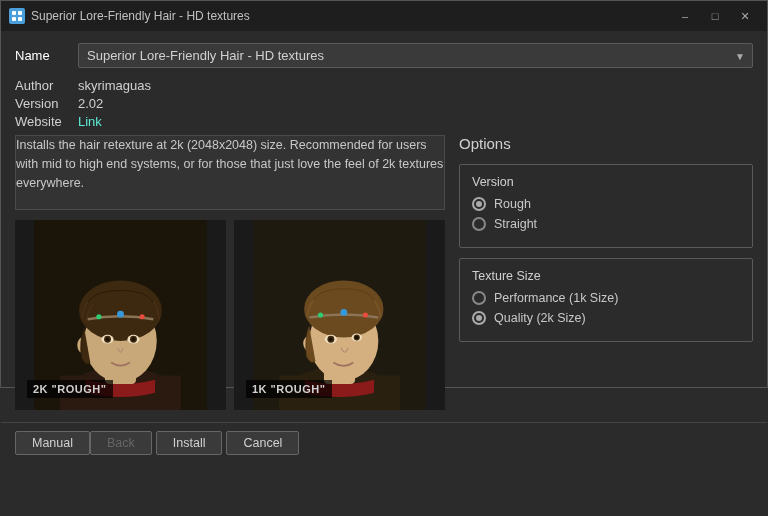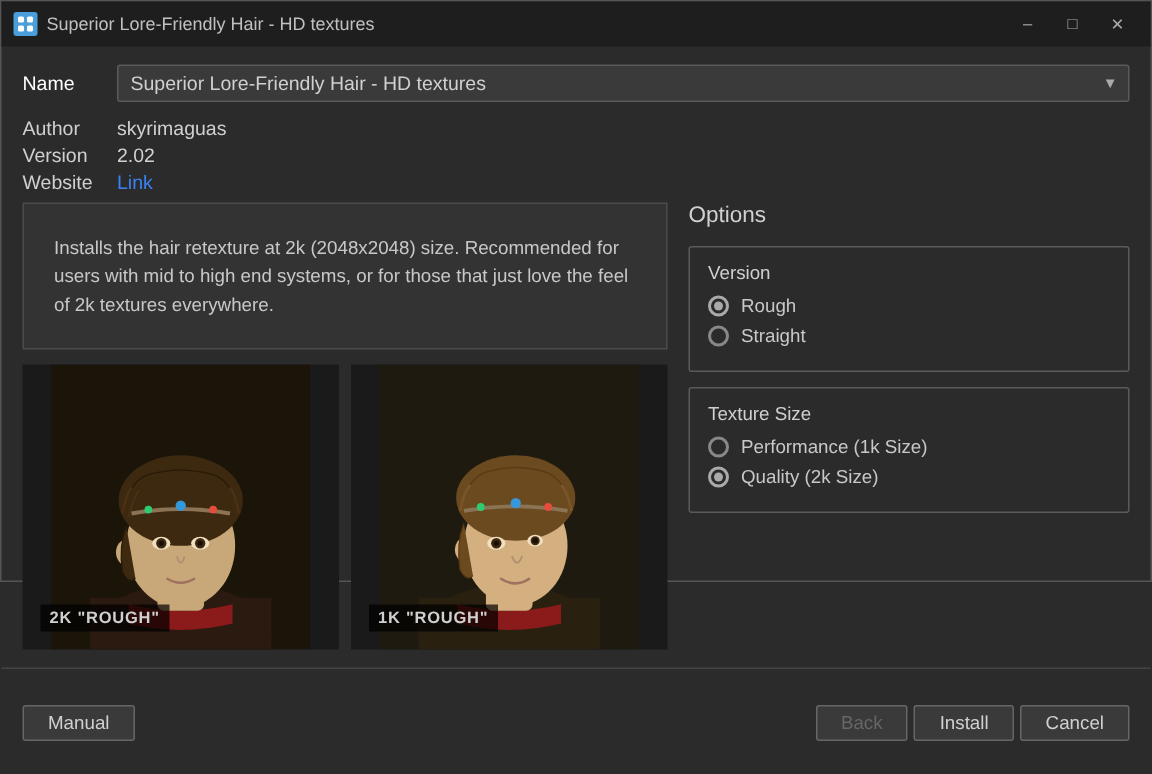--- a/index.html
+++ b/index.html
@@ -94,21 +94,21 @@
     .meta-label {
       color: #d0d0d0;
       min-width: 55px;
     }
 
     .meta-value {
       color: #d0d0d0;
     }
 
     .meta-link {
-      color: #3b82f6;
+      color: #5eead4;
       text-decoration: none;
       cursor: pointer;
     }
 
     .name-row {
       display: flex;
       align-items: center;
       gap: 8px;
       margin-bottom: 4px;
     }
@@ -154,21 +154,21 @@
     .left-panel {
       flex: 0 0 430px;
       display: flex;
       flex-direction: column;
       gap: 10px;
     }
 
     .description-box {
       background: #333;
       border: 1px solid #4a4a4a;
-      padding: 20px;
+      padding: 0;
       font-size: 12.5px;
       color: #c8c8c8;
       line-height: 1.5;
       min-height: 75px;
     }
 
     .images-area {
       display: flex;
       gap: 8px;
       flex: 1;
@@ -249,22 +249,21 @@
     }
 
     .radio-label {
       color: #c8c8c8;
       font-size: 12.5px;
     }
 
     .footer {
       display: flex;
       align-items: center;
-      justify-content: space-between;
-      padding: 24px 14px;
+      padding: 8px 14px;
       border-top: 1px solid #444;
       flex-shrink: 0;
     }
 
     .footer-left {
       display: flex;
       gap: 6px;
     }
 
     .footer-right {

